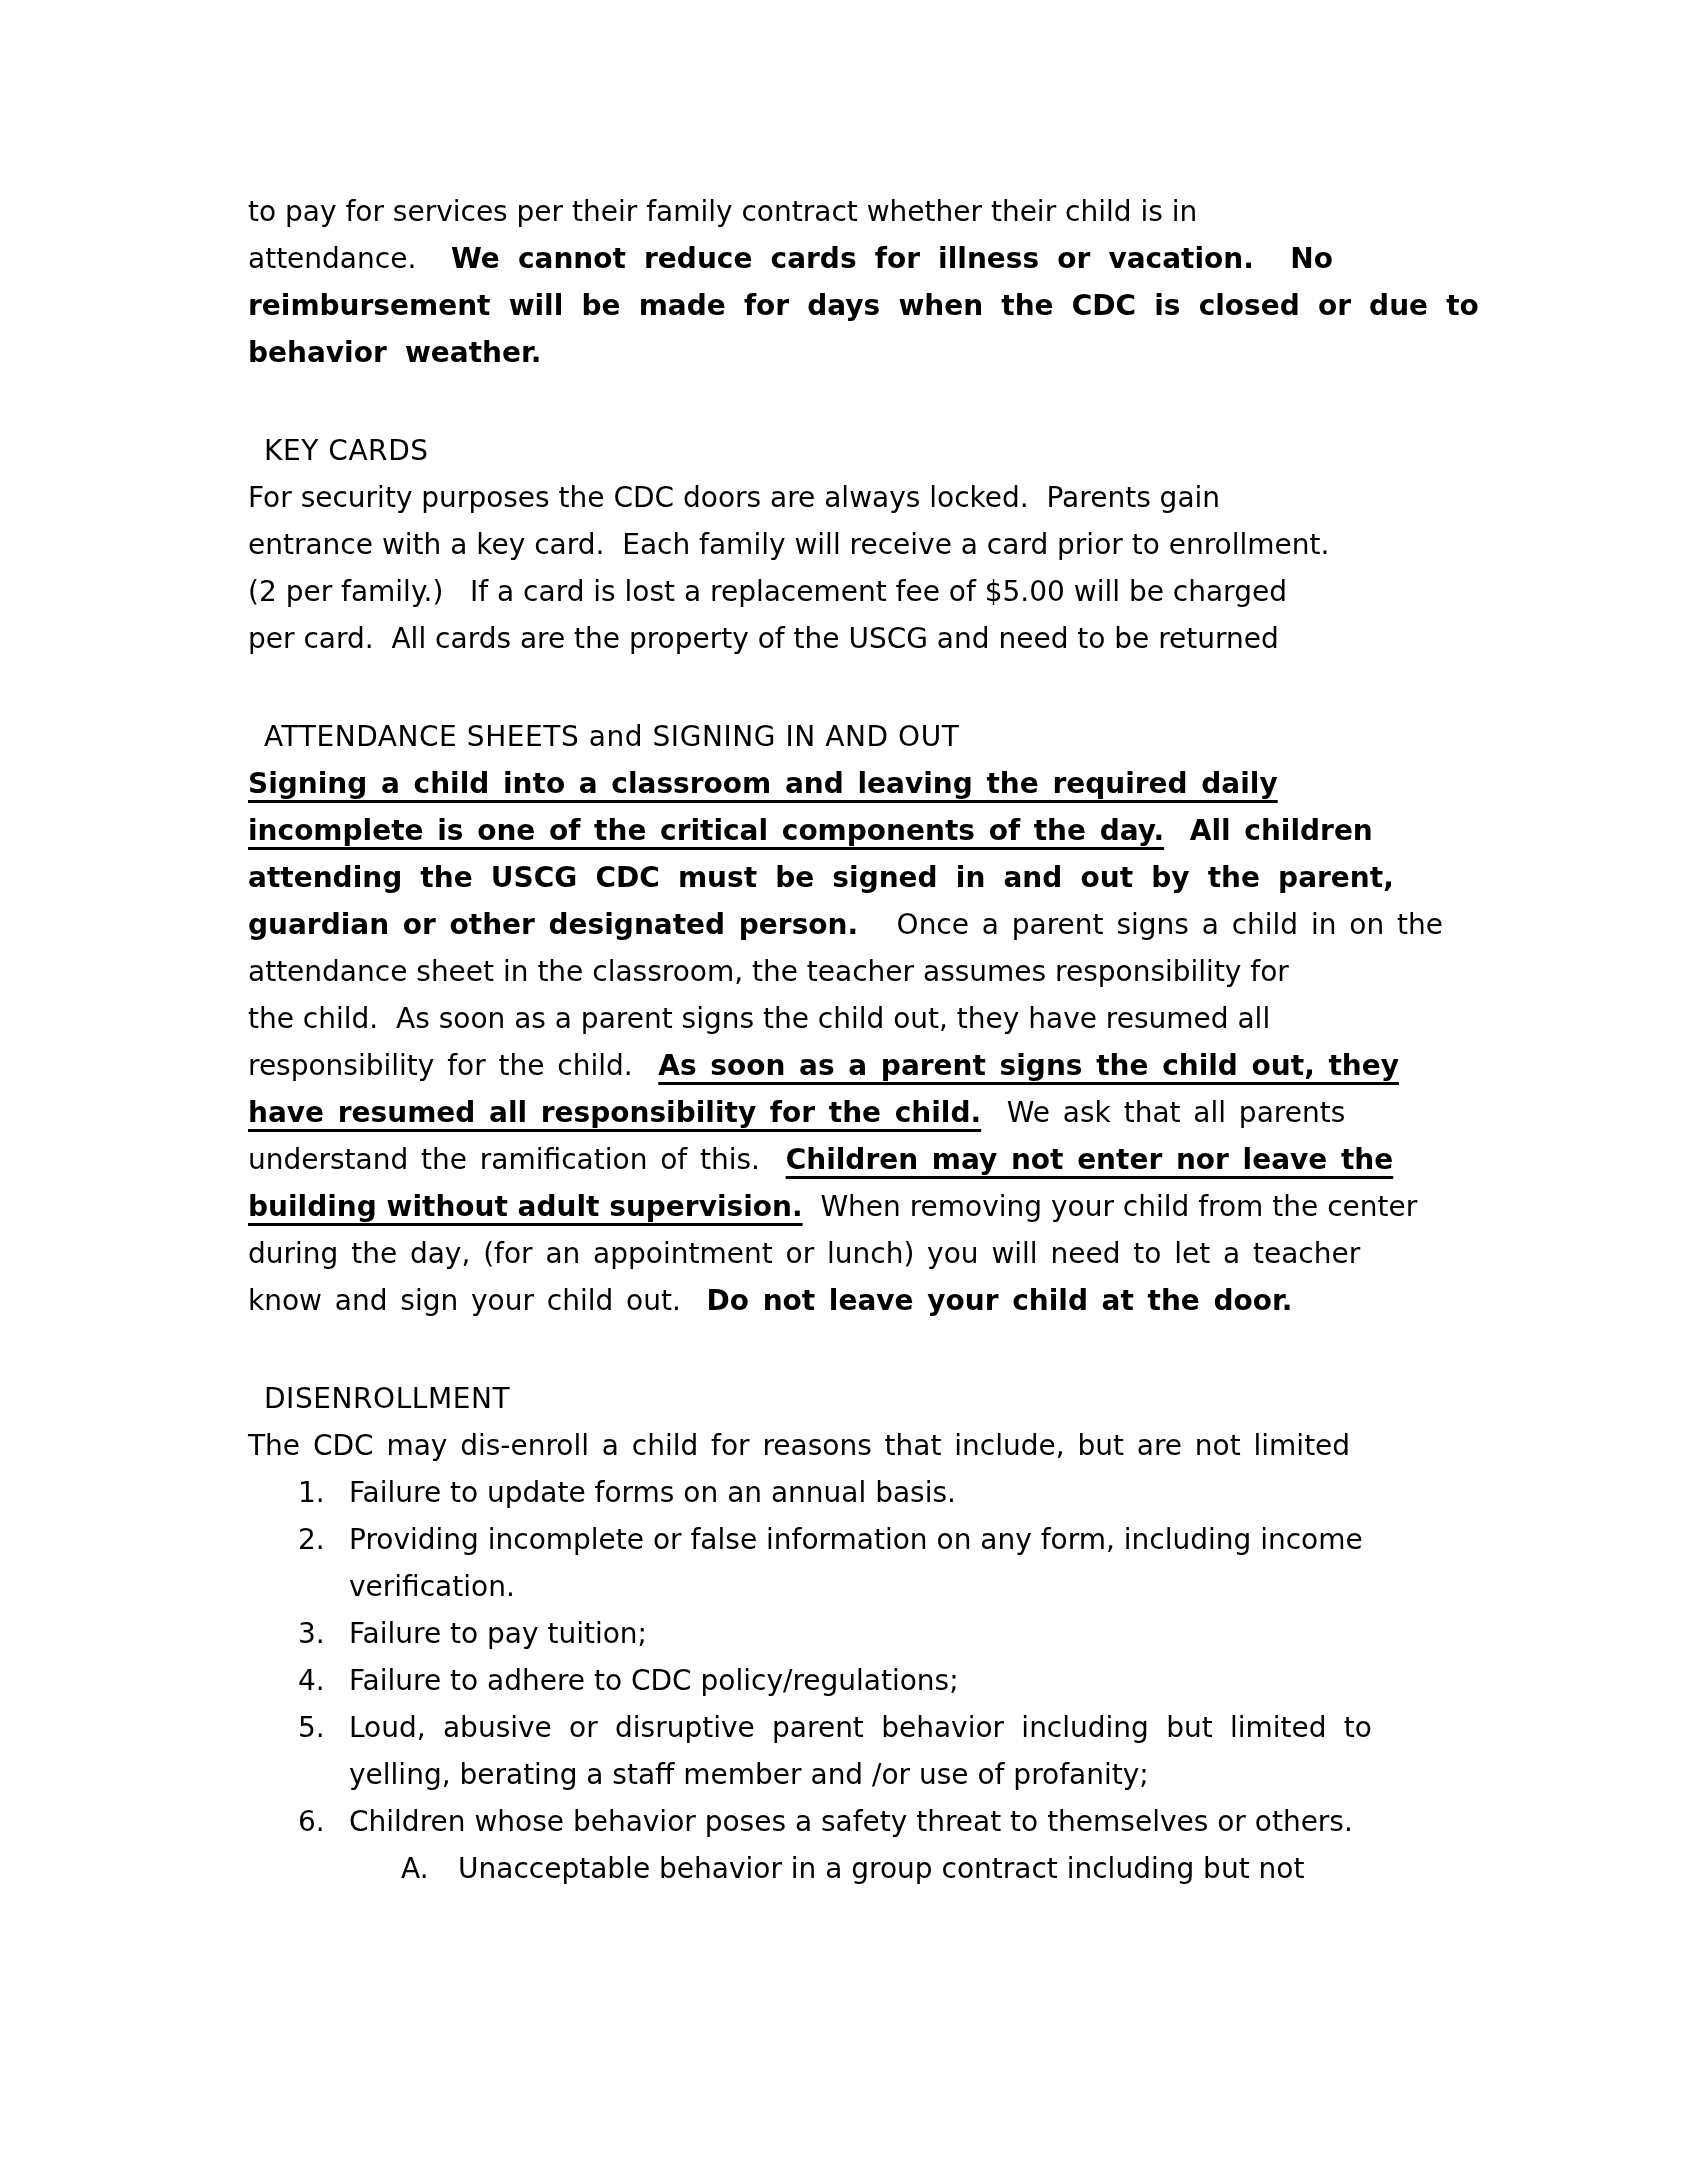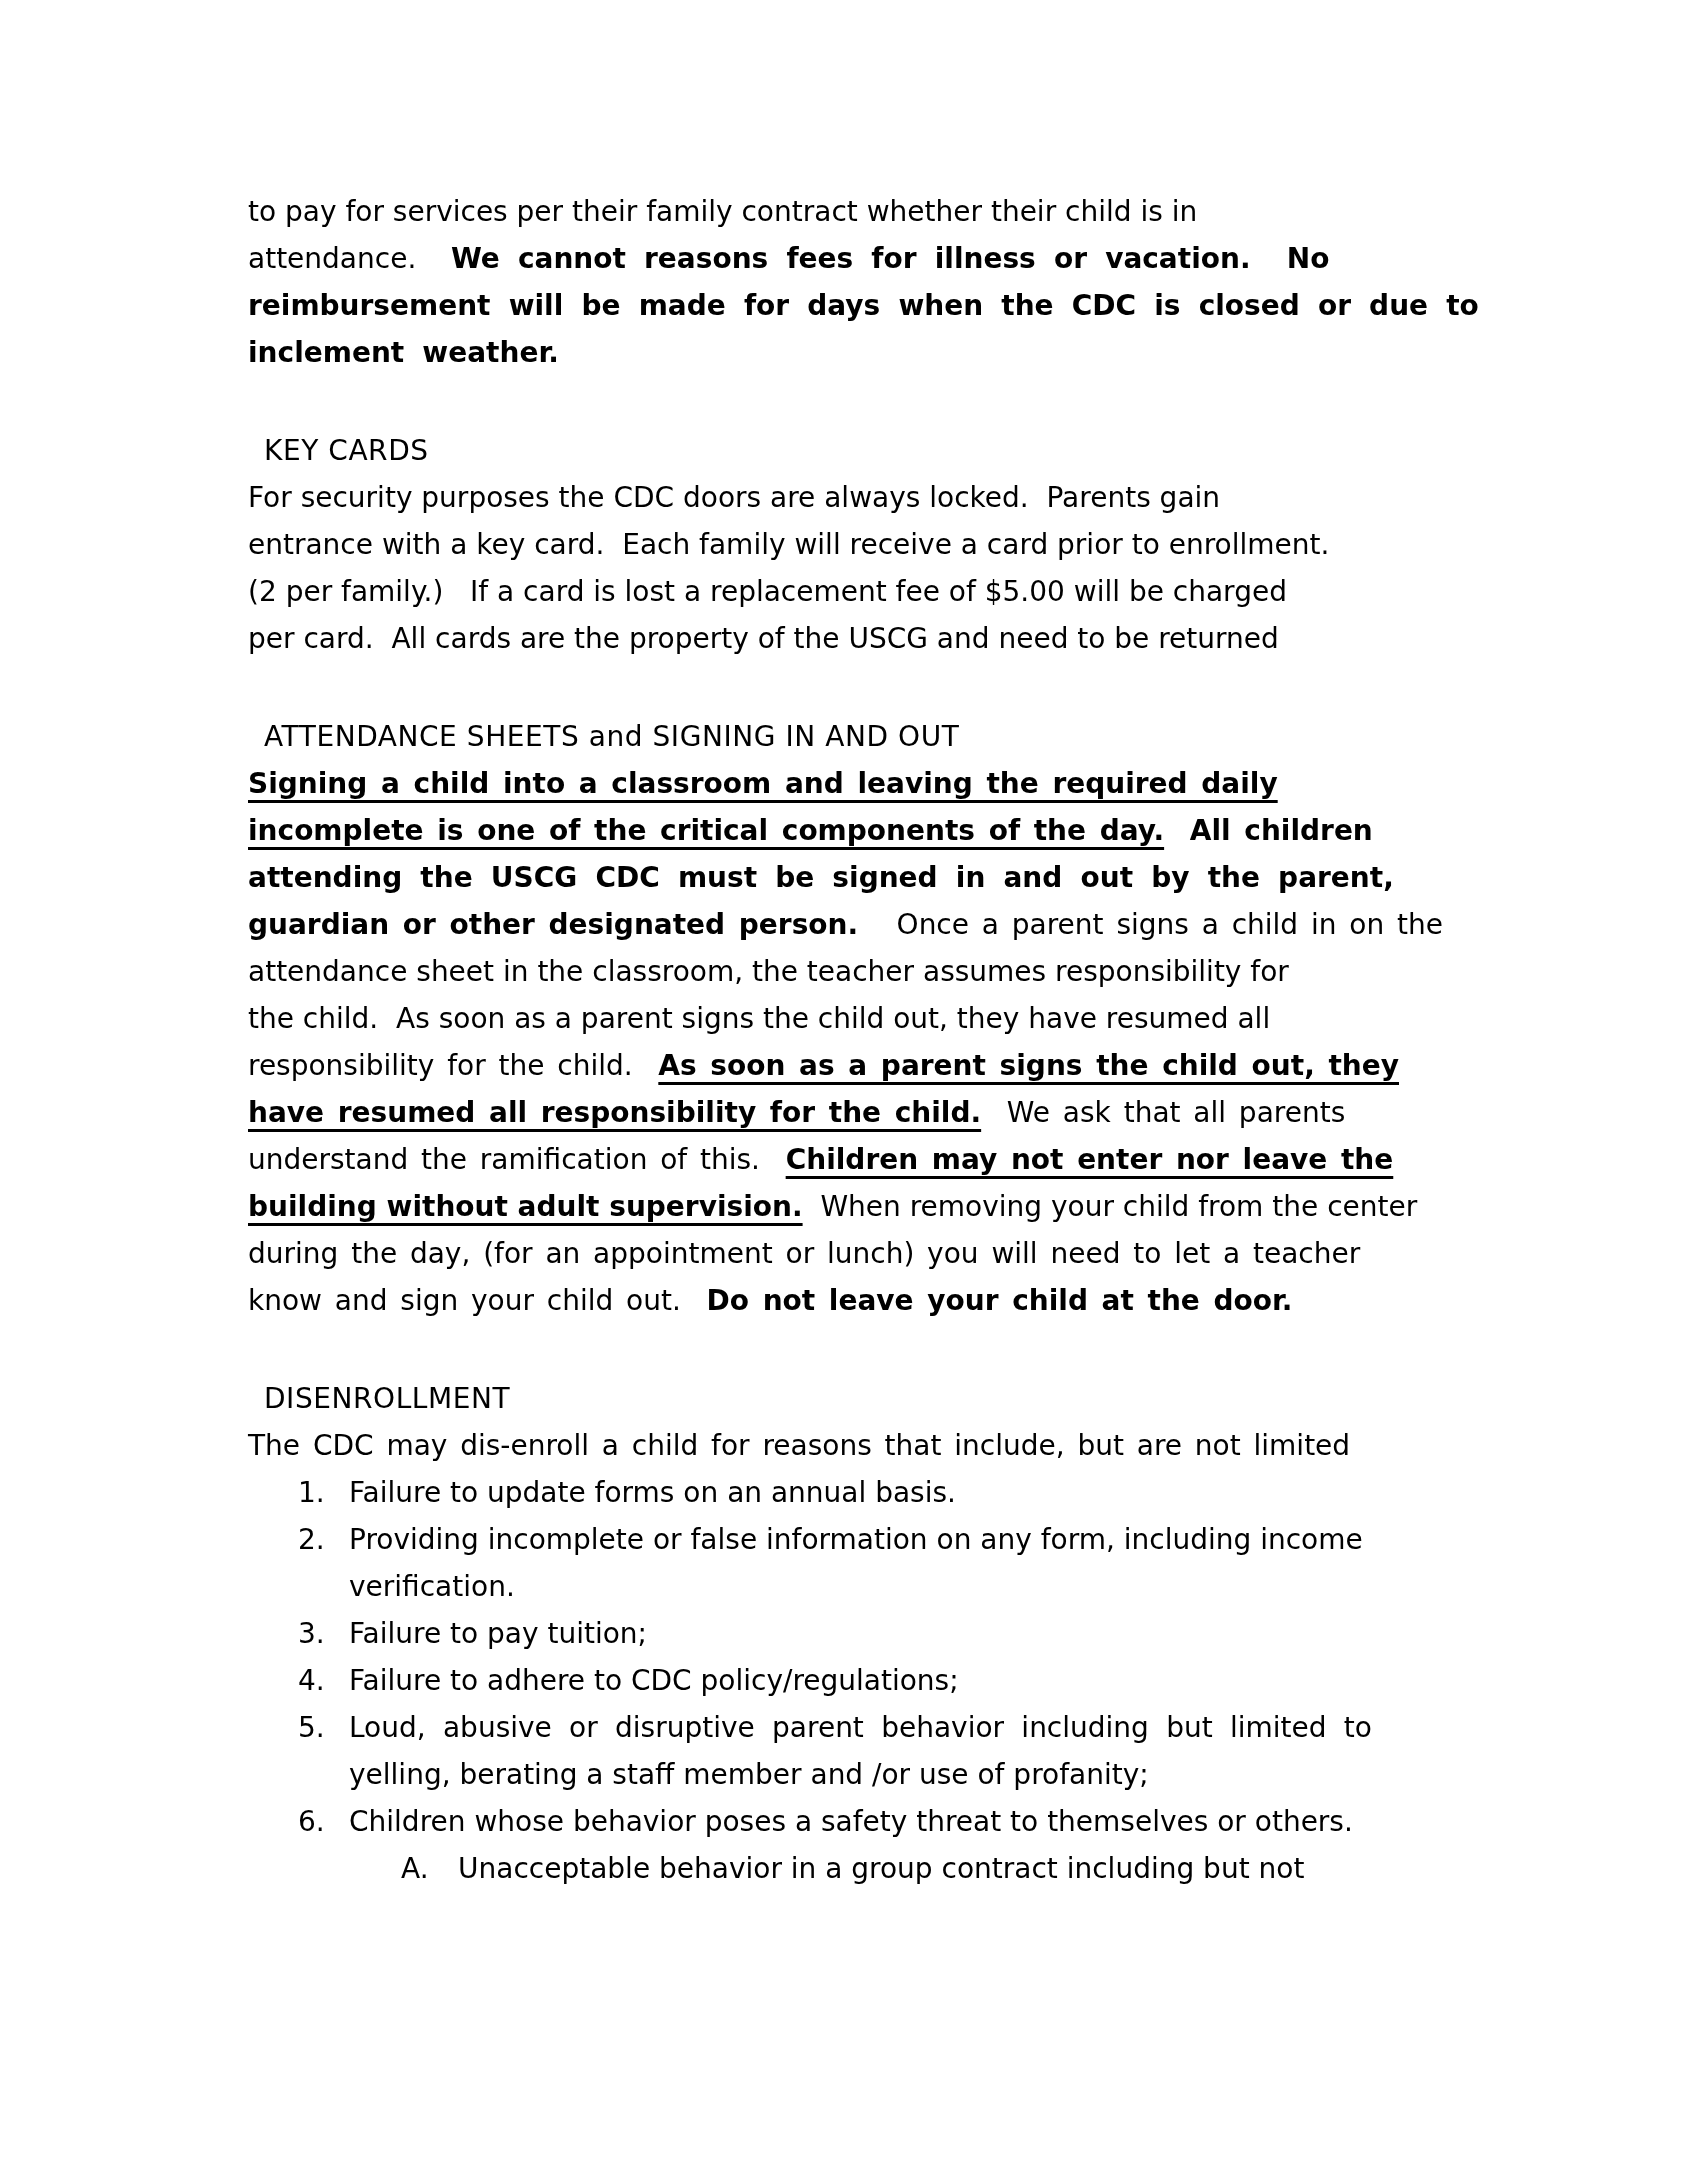--- a/index.html
+++ b/index.html
@@ -31,23 +31,23 @@
   .item .num{position:absolute;left:50px;top:0;}
   .subitem{position:relative;padding-left:210px;}
   .subitem .num{position:absolute;left:153px;top:0;}
 </style>
 </head>
 <body>
 
 <div id="doc">
     <div class="para">
       <div class="line"><span class="seg r">to pay for services per their family contract whether their child is in</span></div>
-      <div class="line w2"><span class="seg r">attendance.  </span><span class="seg b">We cannot reasons fees for illness or vacation.  No</span></div>
+      <div class="line w2"><span class="seg r">attendance.  </span><span class="seg b">We cannot reduce cards for illness or vacation.  No</span></div>
       <div class="line w2"><span class="seg b">reimbursement will be made for days when the CDC is closed or due to</span></div>
-      <div class="line w2"><span class="seg b">inclement weather.</span></div>
+      <div class="line w2"><span class="seg b">behavior weather.</span></div>
     </div>
     <div class="heading line"><span class="seg r">KEY CARDS</span></div>
     <div class="para">
       <div class="line"><span class="seg r">For security purposes the CDC doors are always locked.  Parents gain</span></div>
       <div class="line"><span class="seg r">entrance with a key card.  Each family will receive a card prior to enrollment.</span></div>
       <div class="line"><span class="seg r">(2 per family.)   If a card is lost a replacement fee of $5.00 will be charged</span></div>
       <div class="line"><span class="seg r">per card.  All cards are the property of the USCG and need to be returned</span></div>
     </div>
     <div class="heading line"><span class="seg r">ATTENDANCE SHEETS and SIGNING IN AND OUT</span></div>
     <div class="para">

